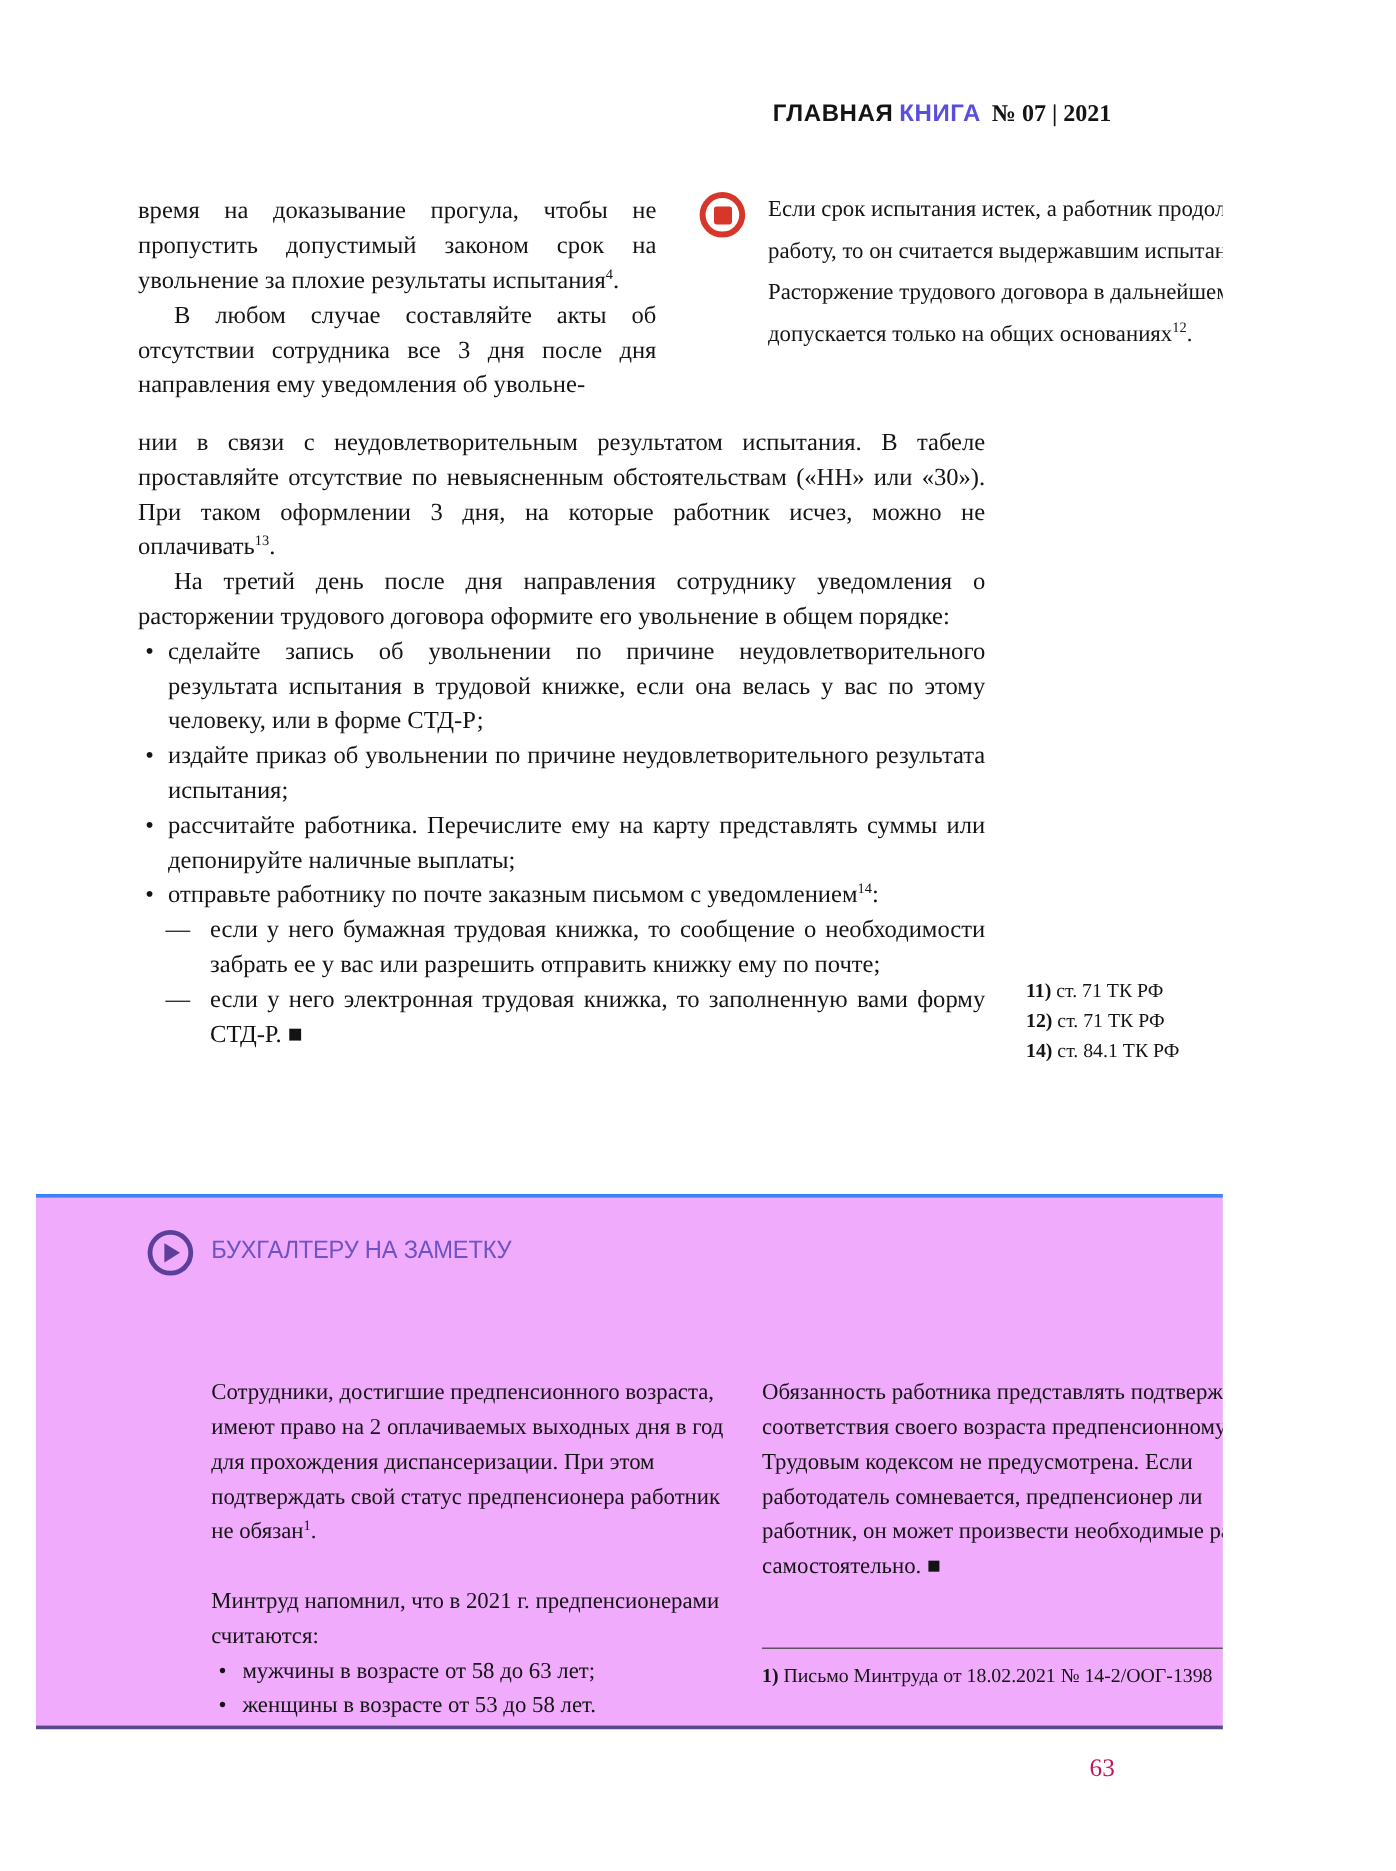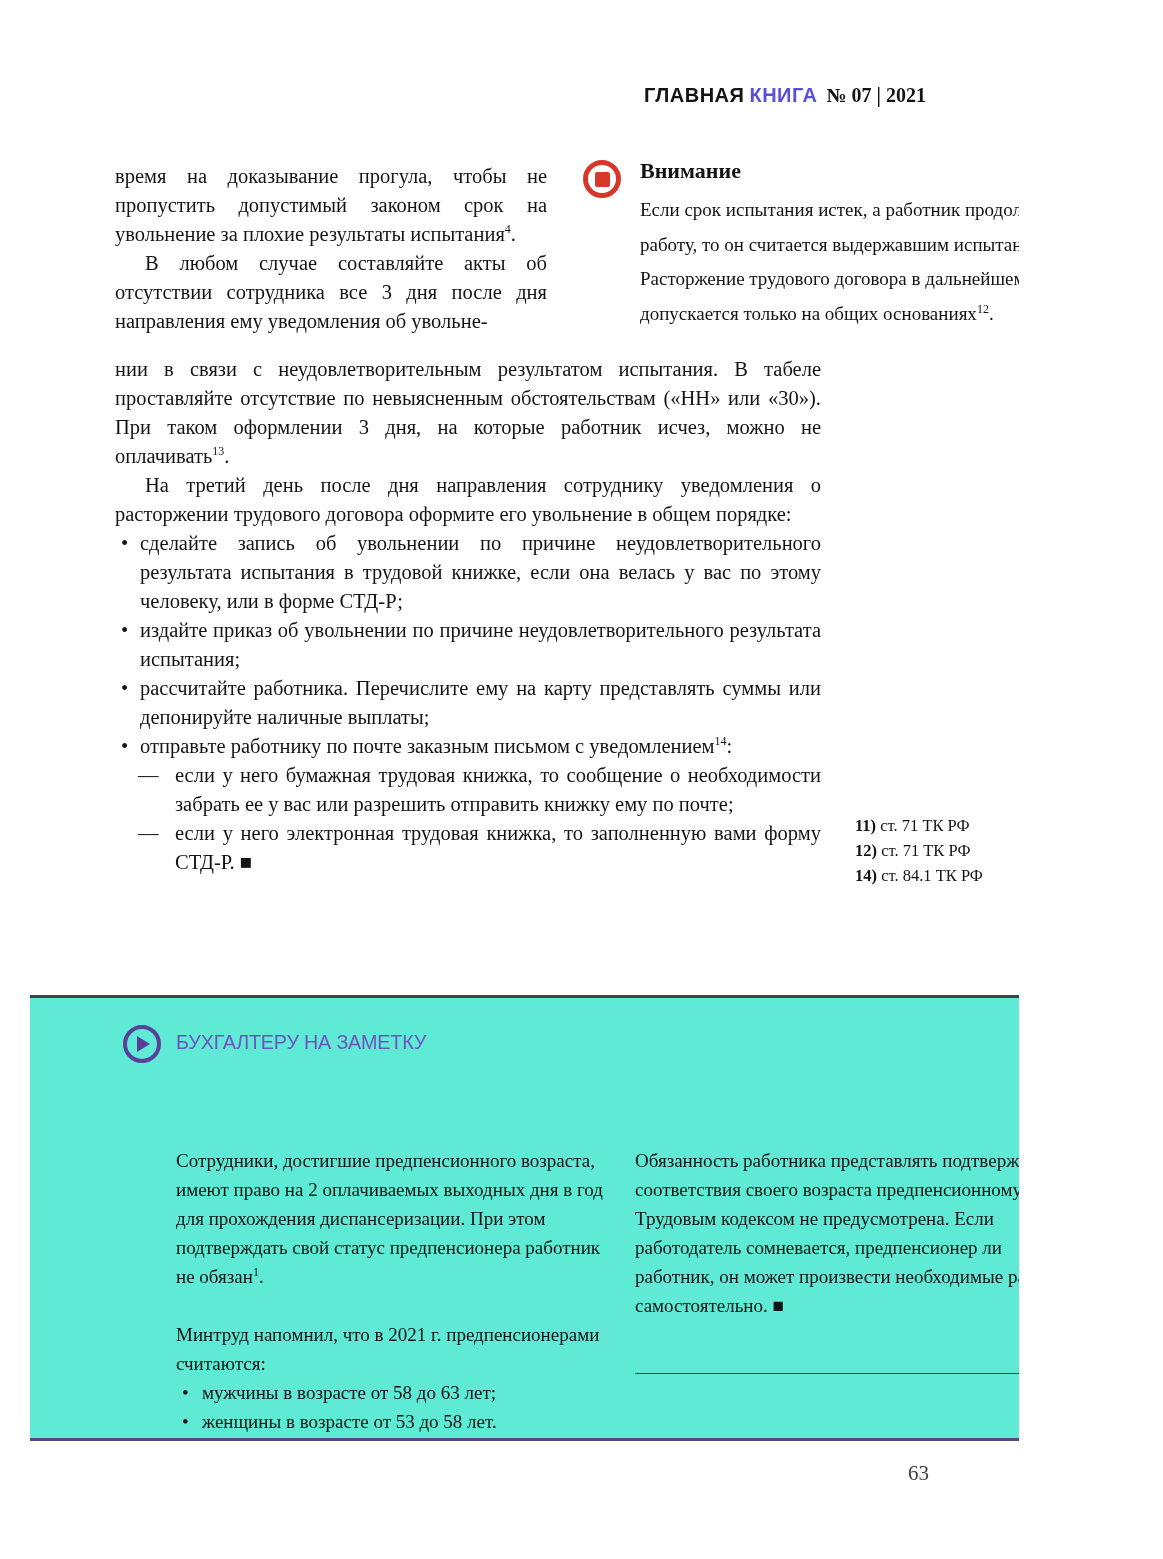--- a/index.html
+++ b/index.html
@@ -47,22 +47,22 @@
   .att-body{margin:0;font-size:19px;font-weight:normal;line-height:34.5px;text-align:left;}
 
   
   .sidenotes{position:absolute;left:855px;top:814px;width:250px;font-size:16.5px;line-height:24px;}
   .sidenotes p{margin:0 0 1px 0;}
   .sidenotes b{font-weight:bold;}
 
   
   .note-box{
     position:absolute;left:30px;top:995px;width:1106px;height:440px;
-    background:#5eead4;
-    border-top:3px solid #404040;border-bottom:3px solid #584789;
+    background:#f0abfc;
+    border-top:3px solid #3b82f6;border-bottom:3px solid #584789;
   }
   .play-icon{
     position:absolute;left:93px;top:27px;width:30px;height:30px;
     border:4px solid #5b3f99;border-radius:50%;
     display:flex;align-items:center;justify-content:center;
   }
   .play-tri{
     width:0;height:0;margin-left:3px;
     border-left:13px solid #5b3f99;
     border-top:8px solid transparent;
@@ -86,21 +86,21 @@
   .note-bullets{margin:0;padding:0;list-style:none;}
   .note-bullets li{position:relative;margin-left:26px;}
   .note-bullets li::before{content:"\2022";position:absolute;left:-20px;top:0;}
   .note-footnote{position:absolute;left:605px;top:375px;width:448px;}
   .note-rule{border-top:1.5px solid #3c3c3c;margin:0 0 12px 0;}
   .note-footnote-text{font-size:16.5px;line-height:22px;}
   .note-footnote-text b{font-weight:bold;}
 
   .page-number{
     position:absolute;top:1461px;right:90px;
-    font-size:21px;color:#404040;
+    font-size:21px;color:#be185d;
   }
 </style>
 </head>
 <body>
 
 <div class="page">
 
   <div class="header">
     <span class="brand-black">ГЛАВНАЯ</span>
     <span class="brand-purple">КНИГА</span>
@@ -110,21 +110,20 @@
   <div class="narrow-col">
     <p class="para"><span>время на доказывание прогула, чтобы не пропустить допустимый законом срок на увольнение за плохие результаты испытания</span><sup>4</sup><span>.</span></p>
     <p class="para indent"><span>В любом случае составляйте акты об отсутствии сотрудника все 3 дня после дня направления ему уведомления об увольне-</span></p>
   </div>
 
   <div class="attention">
     <div class="att-icon">
       <div class="att-square"></div>
     </div>
     <div class="att-content">
-      <div class="att-title">Внимание</div>
       <p class="att-body"><span>Если срок испытания истек, а работник продолжает работу, то он считается выдержавшим испытание. Расторжение трудового договора в дальнейшем допускается только на общих основаниях</span><sup>12</sup><span>.</span></p>
     </div>
   </div>
 
   <div class="wide-col">
     <p class="para"><span>нии в связи с неудовлетворительным результатом испытания. В табеле проставляйте отсутствие по невыясненным обстоятельствам («НН» или «30»). При таком оформлении 3 дня, на которые работник исчез, можно не оплачивать</span><sup>13</sup><span>.</span></p>
     <p class="para indent"><span>На третий день после дня направления сотруднику уведомления о расторжении трудового договора оформите его увольнение в общем порядке:</span></p>
     <ul class="bullets">
       <li><span>сделайте запись об увольнении по причине неудовлетворительного результата испытания в трудовой книжке, если она велась у вас по этому человеку, или в форме СТД-Р;</span></li>
       <li><span>издайте приказ об увольнении по причине неудовлетворительного результата испытания;</span></li>
@@ -158,18 +157,19 @@
         <li><span>женщины в возрасте от 53 до 58 лет.</span></li>
       </ul>
     </div>
 
     <div class="note-col note-col-right">
       <p><span>Обязанность работника представлять подтверждение соответствия своего возраста предпенсионному Трудовым кодексом не предусмотрена. Если работодатель сомневается, предпенсионер ли работник, он может произвести необходимые расчеты самостоятельно. ■</span></p>
     </div>
 
     <div class="note-footnote">
       <div class="note-rule"></div>
+      <div class="note-footnote-text"><b>1)</b> <span>Письмо Минтруда от 18.02.2021 № 14-2/ООГ-1398</span></div>
     </div>
   </div>
 
   <div class="page-number">63</div>
 
 </div>
 
 </body></html>

